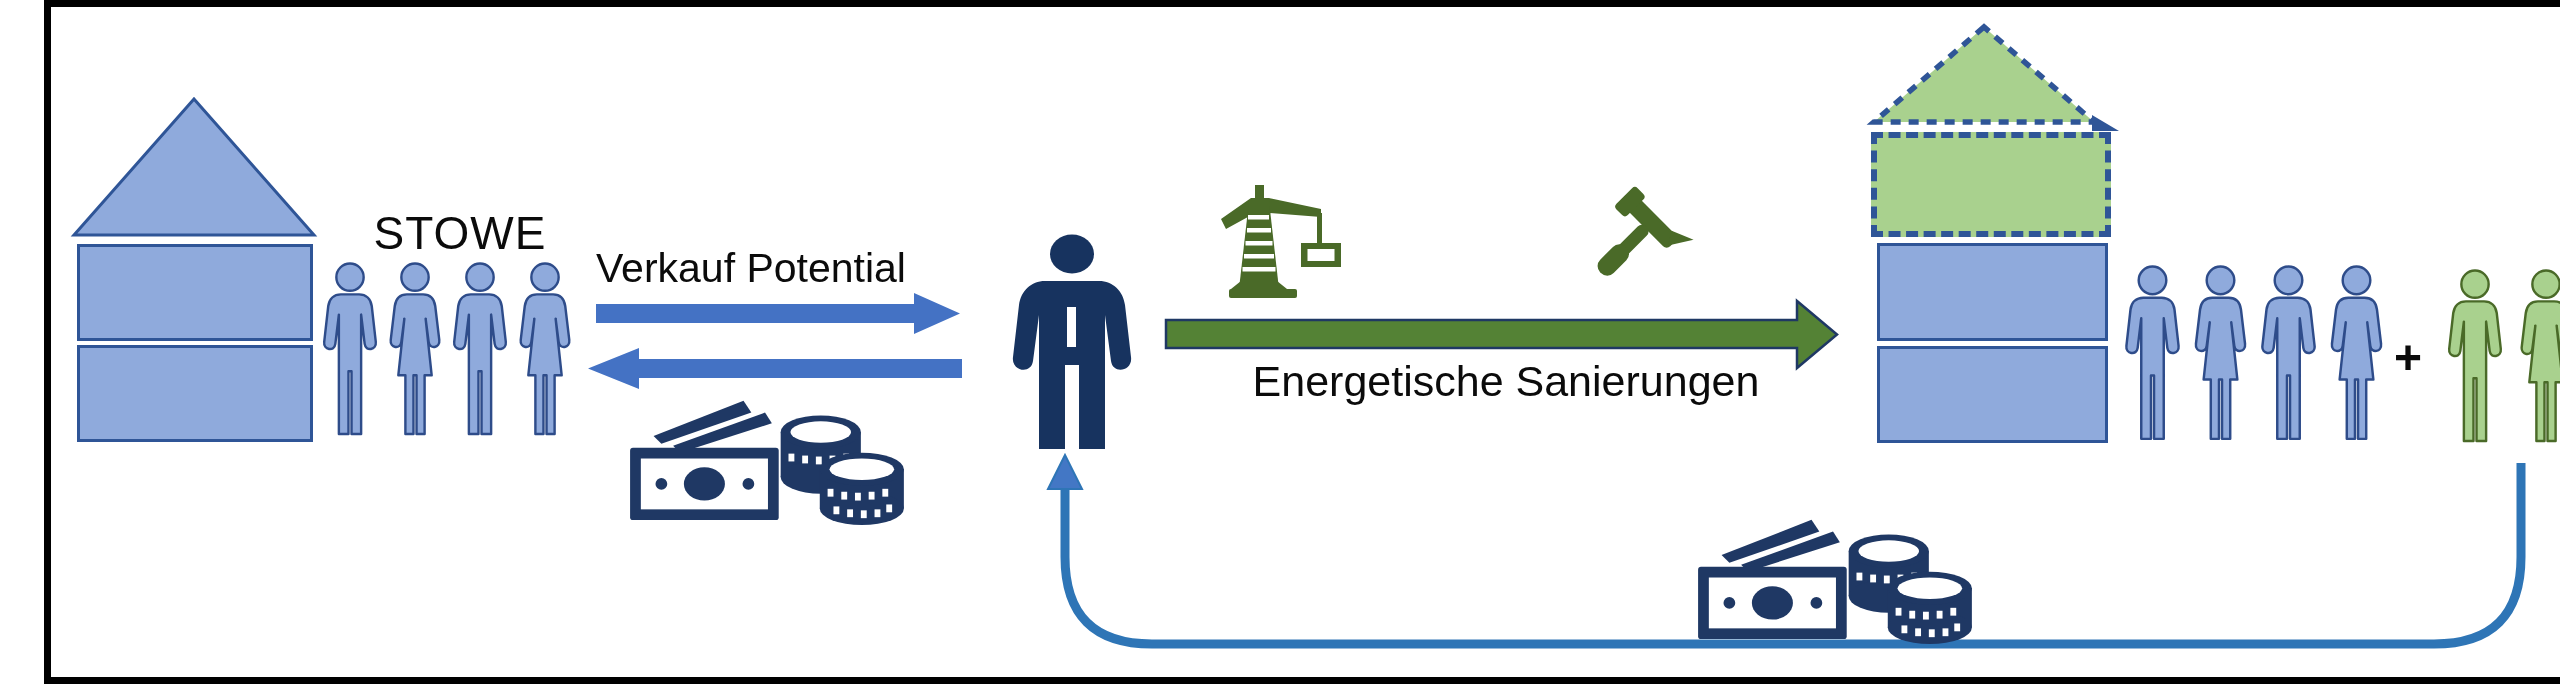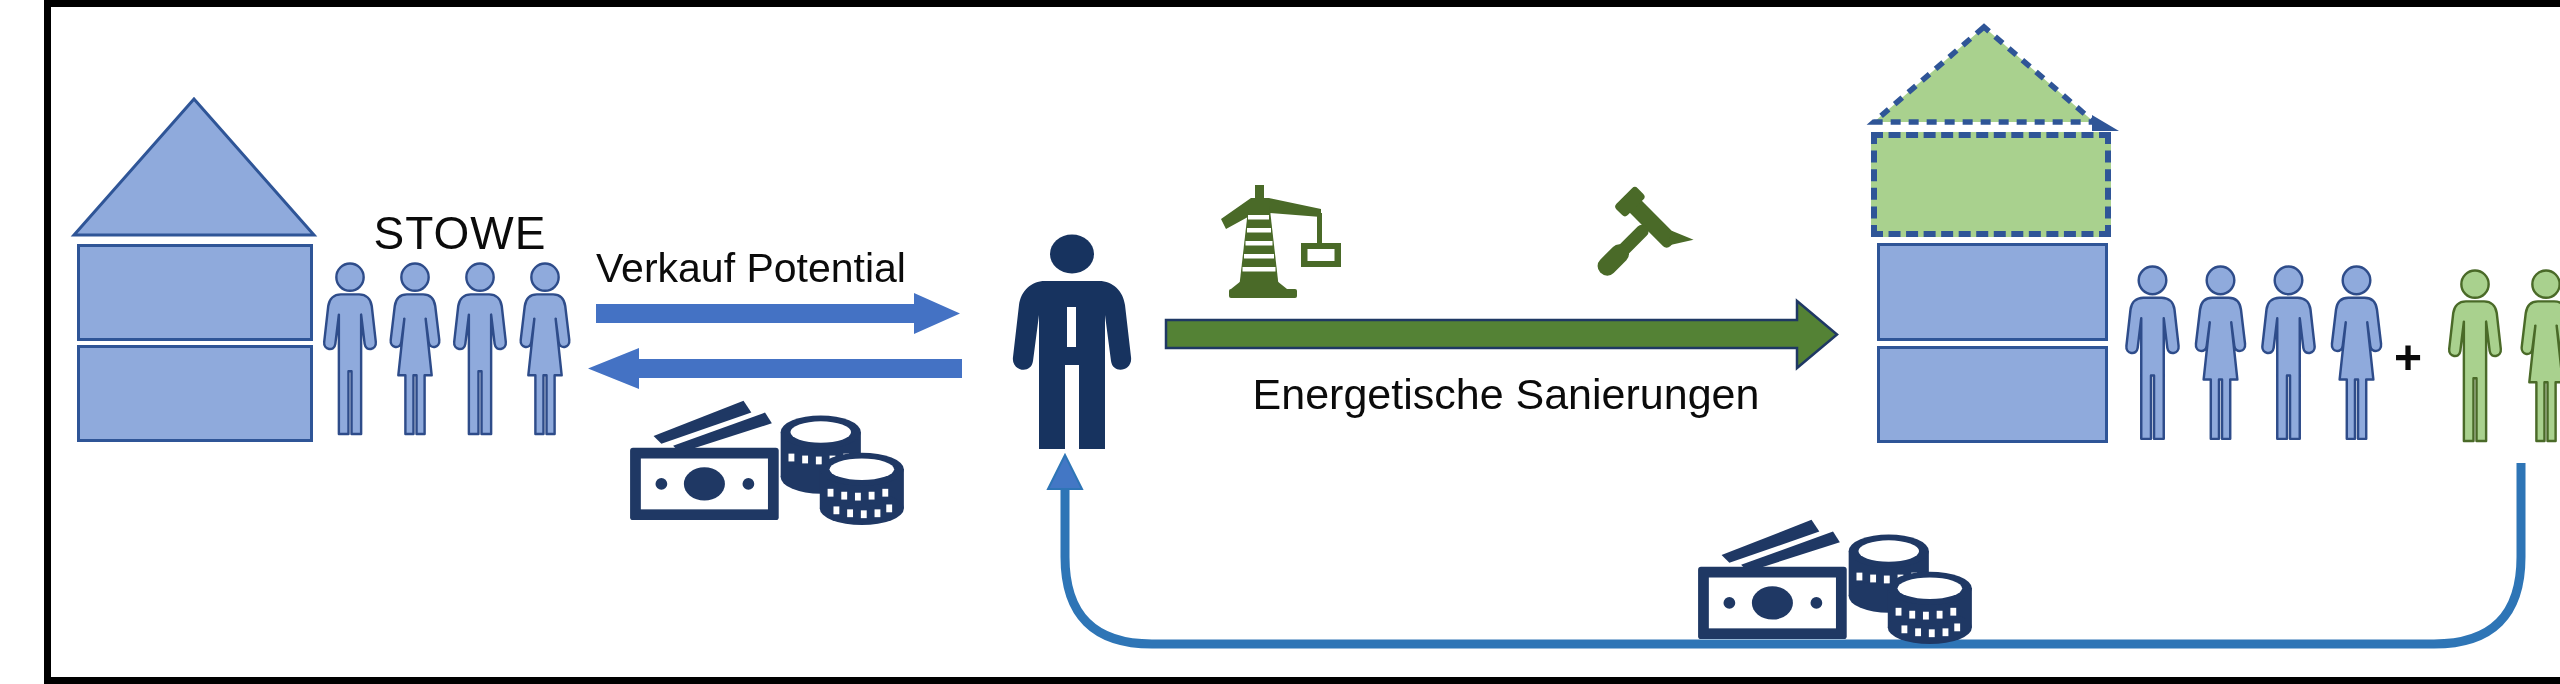--- a/index.html
+++ b/index.html
@@ -165,21 +165,21 @@
       <polygon points="56,22 78,13 64,35"></polygon>
       <rect x="29" y="37" width="13" height="62" rx="6"></rect>
       <rect x="26" y="66" width="19" height="36" rx="9"></rect>
     </g>
   </svg>
 
   <svg class="abs" style="left:1113px;top:291px" width="676" height="72" viewBox="0 0 676 72">
     <polygon points="2,22 633,22 633,3 673,36.5 633,70 633,50 2,50" fill="var(--green-arrow-fill)" stroke="var(--navy)" stroke-width="2.5" stroke-linejoin="miter"></polygon>
   </svg>
 
-  <div class="abs label centered fs-sanierung" style="left:1455px;top:365px">Energetische Sanierungen</div>
+  <div class="abs label centered fs-sanierung" style="left:1455px;top:352px">Energetische Sanierungen</div>
 
   <svg class="abs" style="left:1810px;top:14px" width="262" height="116" viewBox="0 0 262 116">
     <polygon points="123,6 13,101 233,101" fill="var(--green-fill)" stroke="var(--blue-outline)" stroke-width="5.5" stroke-dasharray="10,8"></polygon>
     <polygon points="231,94 258,110 231,110" fill="var(--blue-outline)"></polygon>
   </svg>
   <div class="abs floor-dashed" style="left:1820px;top:125px;width:240px;height:105px"></div>
   <div class="abs floor" style="left:1826px;top:236px;width:231px;height:98px"></div>
   <div class="abs floor" style="left:1826px;top:339px;width:231px;height:97px"></div>
 
   <div class="abs people-row person-blue size-lg" style="left:2068px;top:258px">

